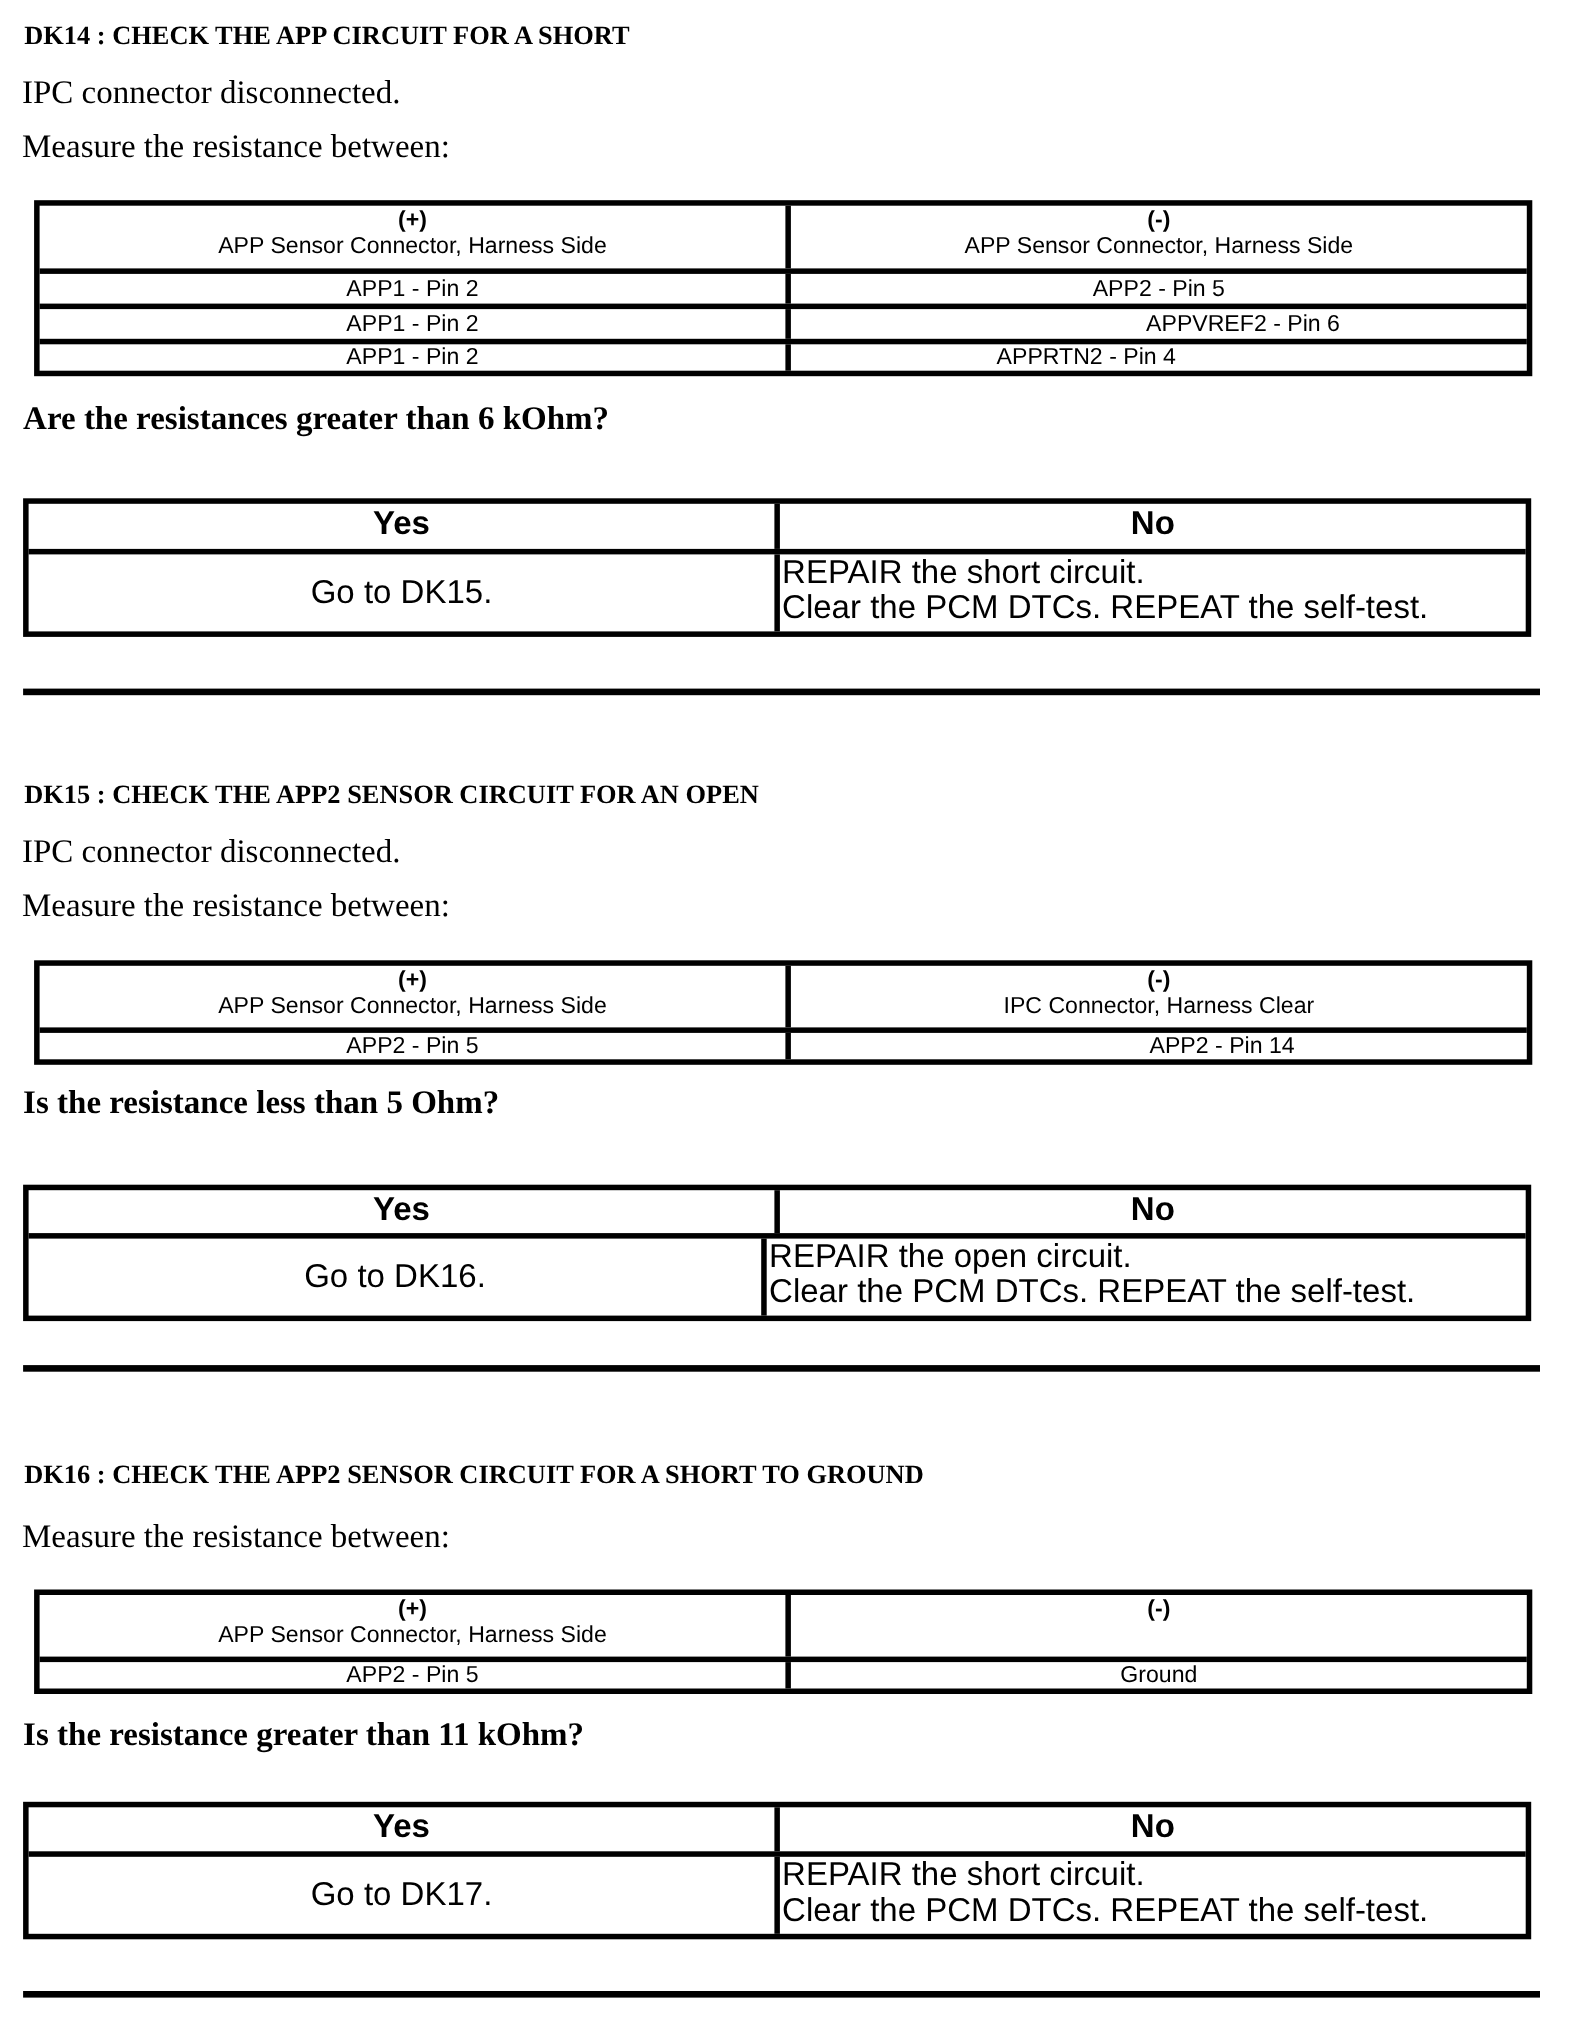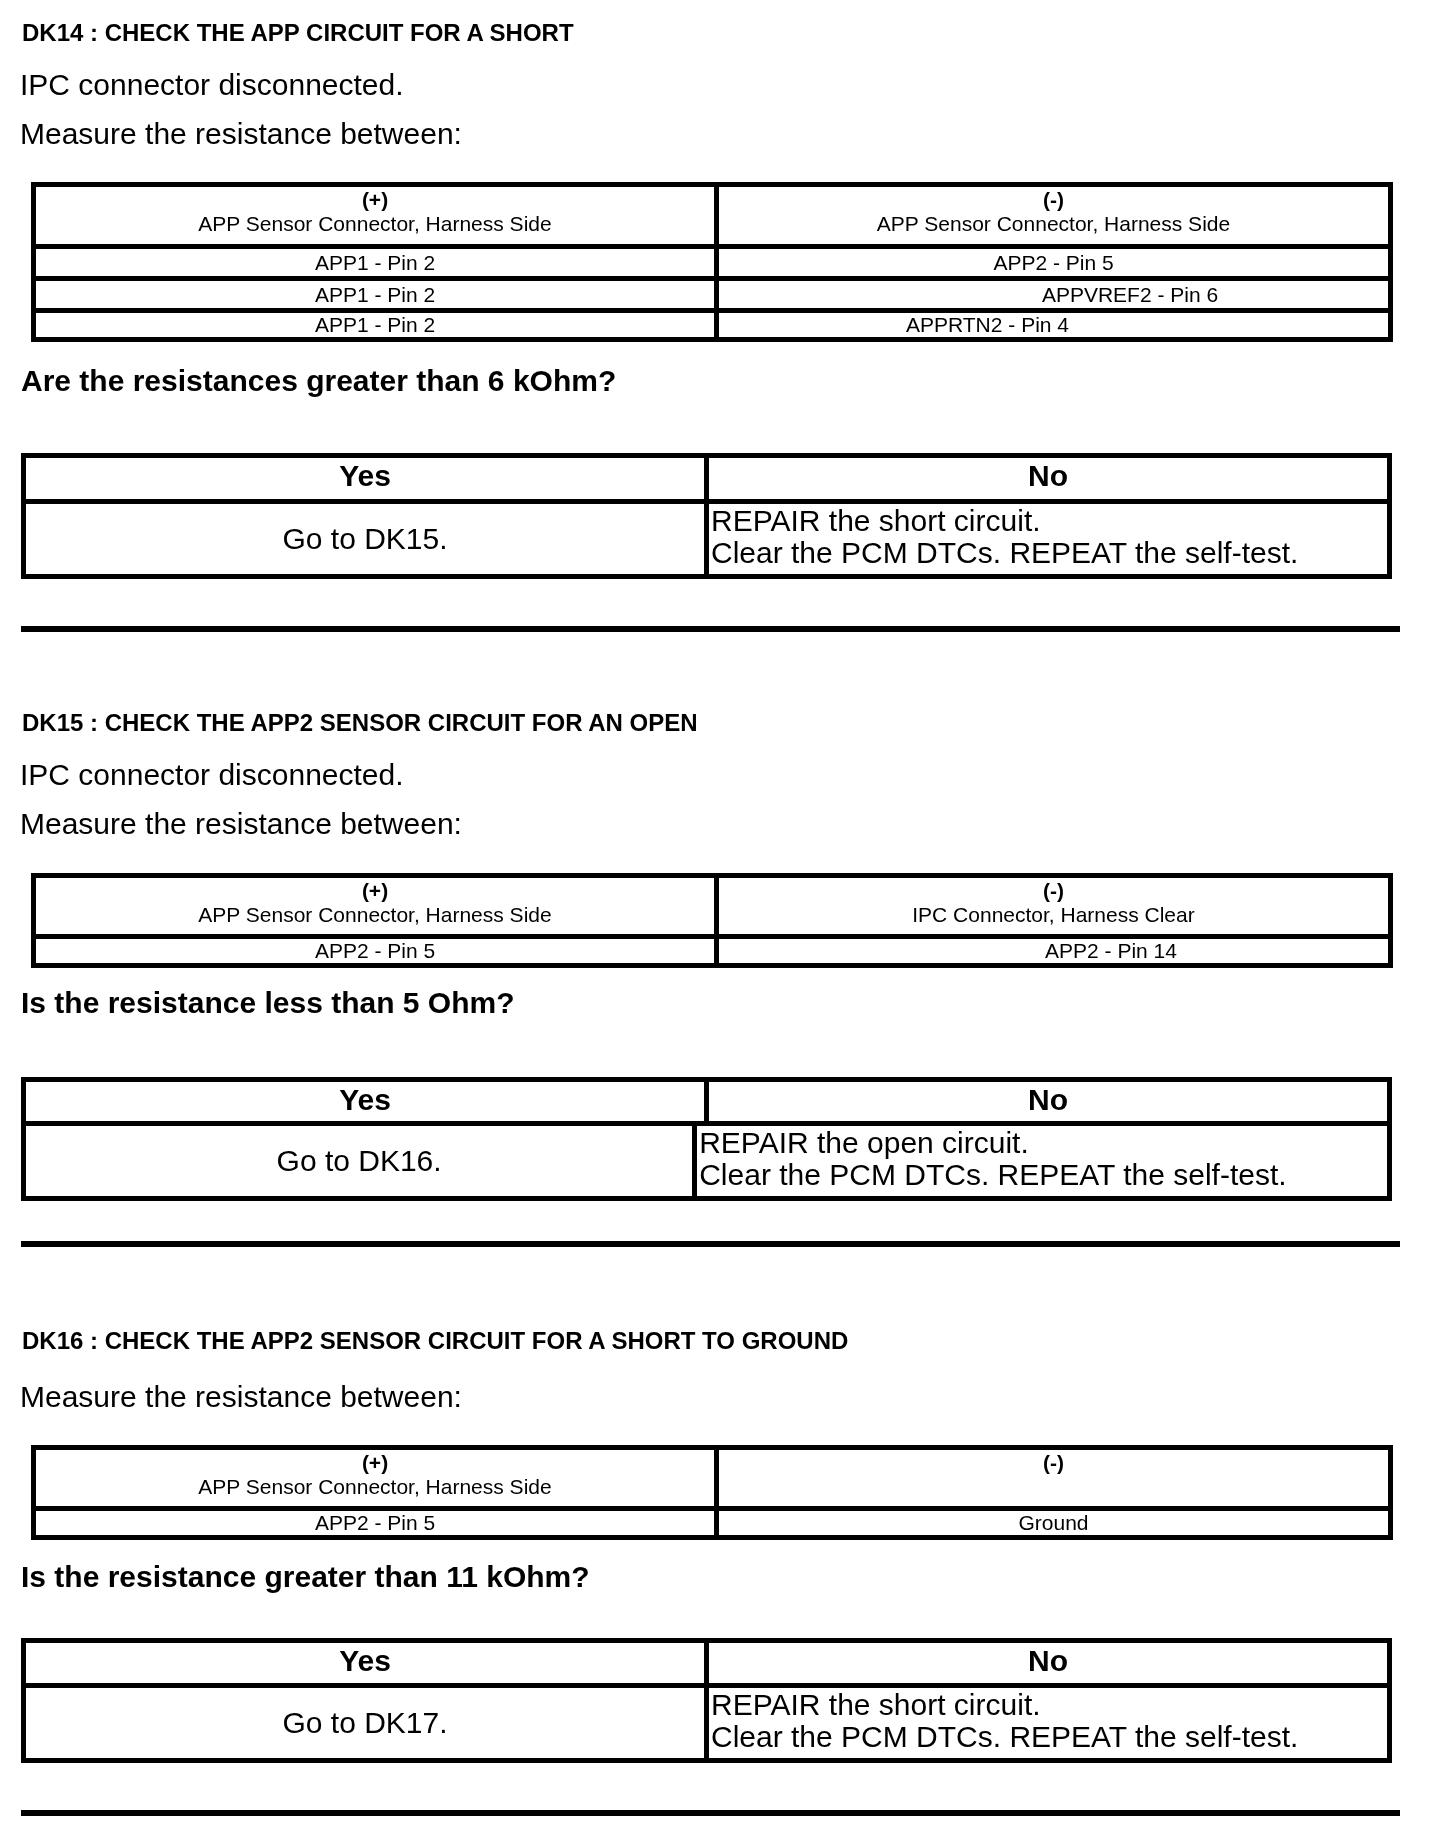--- a/index.html
+++ b/index.html
@@ -1,17 +1,17 @@
 <!DOCTYPE html>
 <html><head>
   <meta charset="utf-8">
   <style>
     html, body { margin: 0; padding: 0; background: #ffffff; }
     body { width: 1440px; height: 1838px; position: relative; overflow: hidden; color: #000; font-family: "Liberation Sans", sans-serif; }
-    .abs { position: absolute; }
+    .abs { position: absolute; font-family: Liberation Serif, serif; }
     .step-title { font-weight: bold; font-size: 24px; line-height: 28px; white-space: nowrap; }
     .body-text { font-size: 30px; line-height: 34px; white-space: nowrap; }
     .question { font-weight: bold; font-size: 30px; line-height: 34px; white-space: nowrap; }
 
     
     .mtable { position: absolute; border: 5px solid #000; box-sizing: border-box; }
     .mtable .row { display: flex; border-top: 5px solid #000; box-sizing: border-box; }
     .mtable .row:first-child { border-top: none; }
     .mtable .cell { flex: 0 0 auto; text-align: center; font-size: 21px; line-height: 24px; box-sizing: border-box; display: flex; flex-direction: column; justify-content: center; }
     .mtable .cell.left { border-right: 5px solid #000; }

